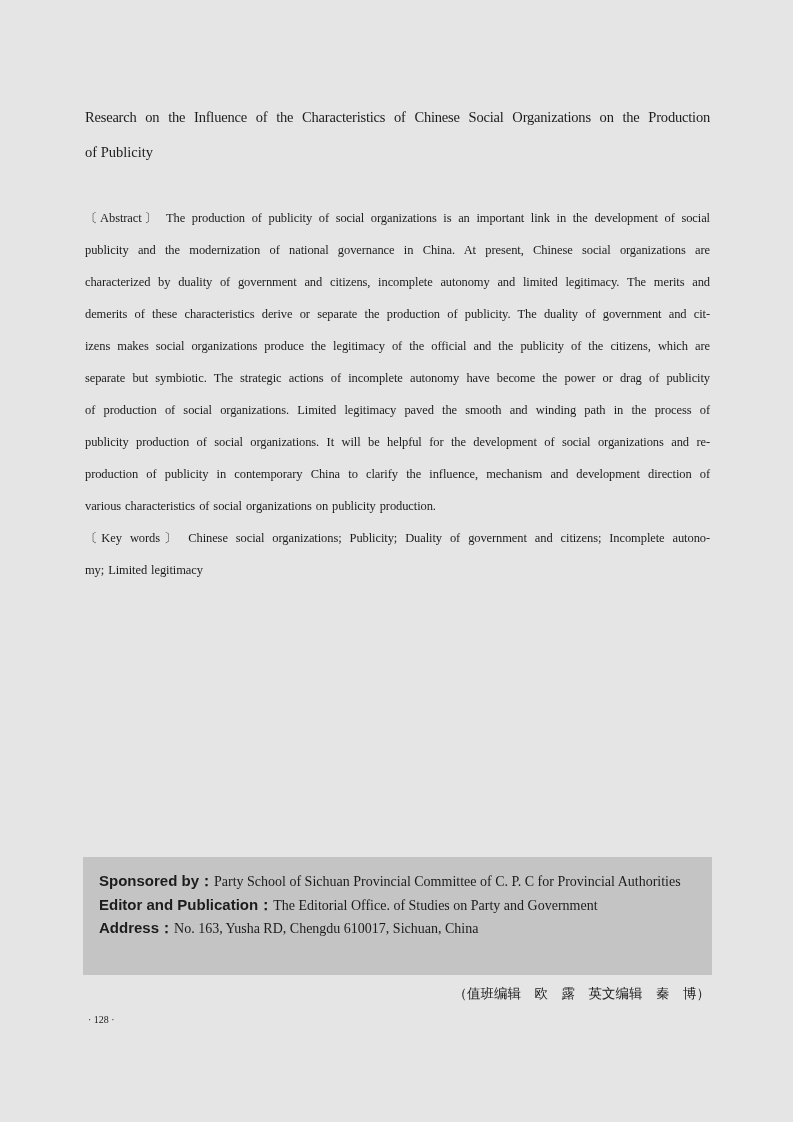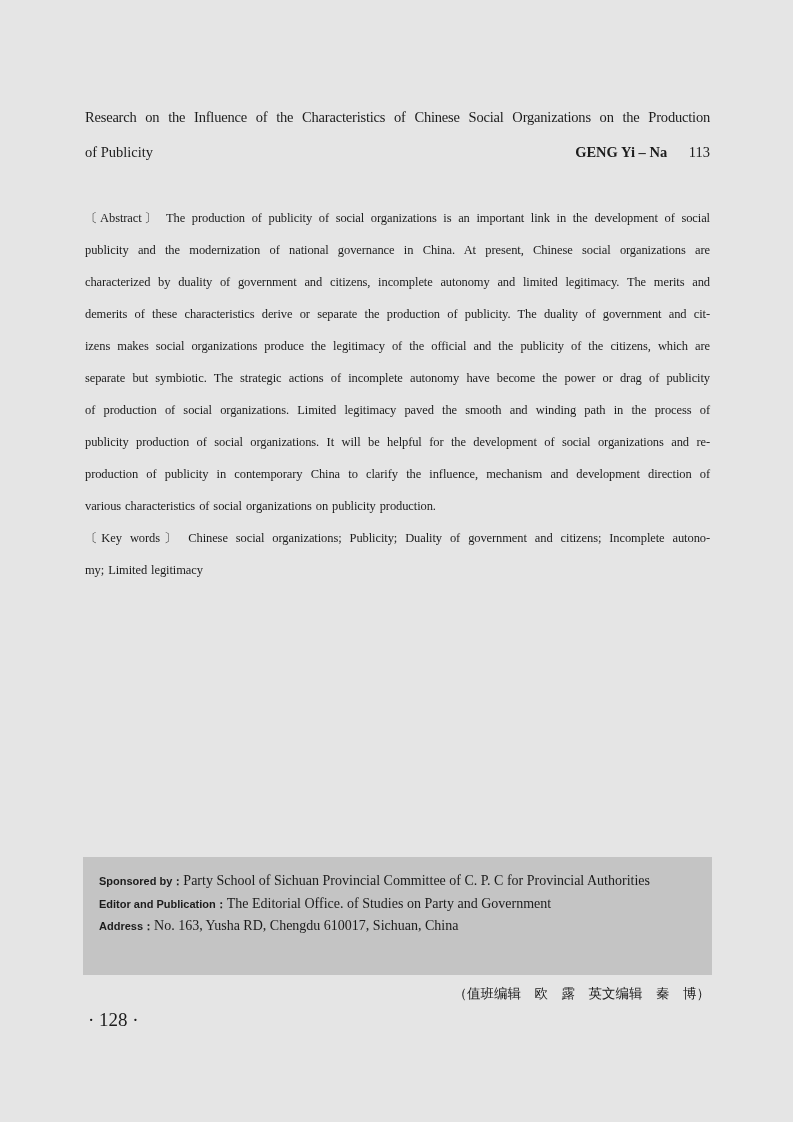--- a/index.html
+++ b/index.html
@@ -58,56 +58,52 @@
     padding: 13px 14px 0 16px;
   }
   .info-row {
     font-size: 13px;
     line-height: 22.5px;
     white-space: nowrap;
   }
   .info-label {
     font-family: "Liberation Sans", "DejaVu Sans", sans-serif;
     font-weight: bold;
-    font-size: 11px;
+    font-size: 15px;
   }
   .info-value { font-size: 14px; }
   .email-label { margin-left: 42px; }
 
   
   .editors-line {
     position: absolute;
     left: 85px;
     top: 984px;
     width: 625px;
     text-align: right;
     font-size: 13.5px;
     line-height: 20px;
   }
   .page-number {
     position: absolute;
     left: 88px;
     top: 1011px;
-    font-size: 19px;
+    font-size: 10px;
     line-height: 18px;
   }
 </style>
 </head>
 <body>
 
 <div class="page">
 
   <div class="content-col title-block">
     <div class="title-line1">Research on the Influence of the Characteristics of Chinese Social Organizations on the Production</div>
     <div class="title-line2">
       <span>of Publicity</span>
-      <span class="author-wrap">
-        <span class="author-name">GENG Yi – Na</span>
-        <span class="page-ref">113</span>
-      </span>
     </div>
   </div>
 
   <div class="content-col body-block">
     <div class="jline">〔Abstract〕 The production of publicity of social organizations is an important link in the development of social</div>
     <div class="jline">publicity and the modernization of national governance in China. At present, Chinese social organizations are</div>
     <div class="jline">characterized by duality of government and citizens, incomplete autonomy and limited legitimacy. The merits and</div>
     <div class="jline">demerits of these characteristics derive or separate the production of publicity. The duality of government and cit-</div>
     <div class="jline">izens makes social organizations produce the legitimacy of the official and the publicity of the citizens, which are</div>
     <div class="jline">separate but symbiotic. The strategic actions of incomplete autonomy have become the power or drag of publicity</div>

